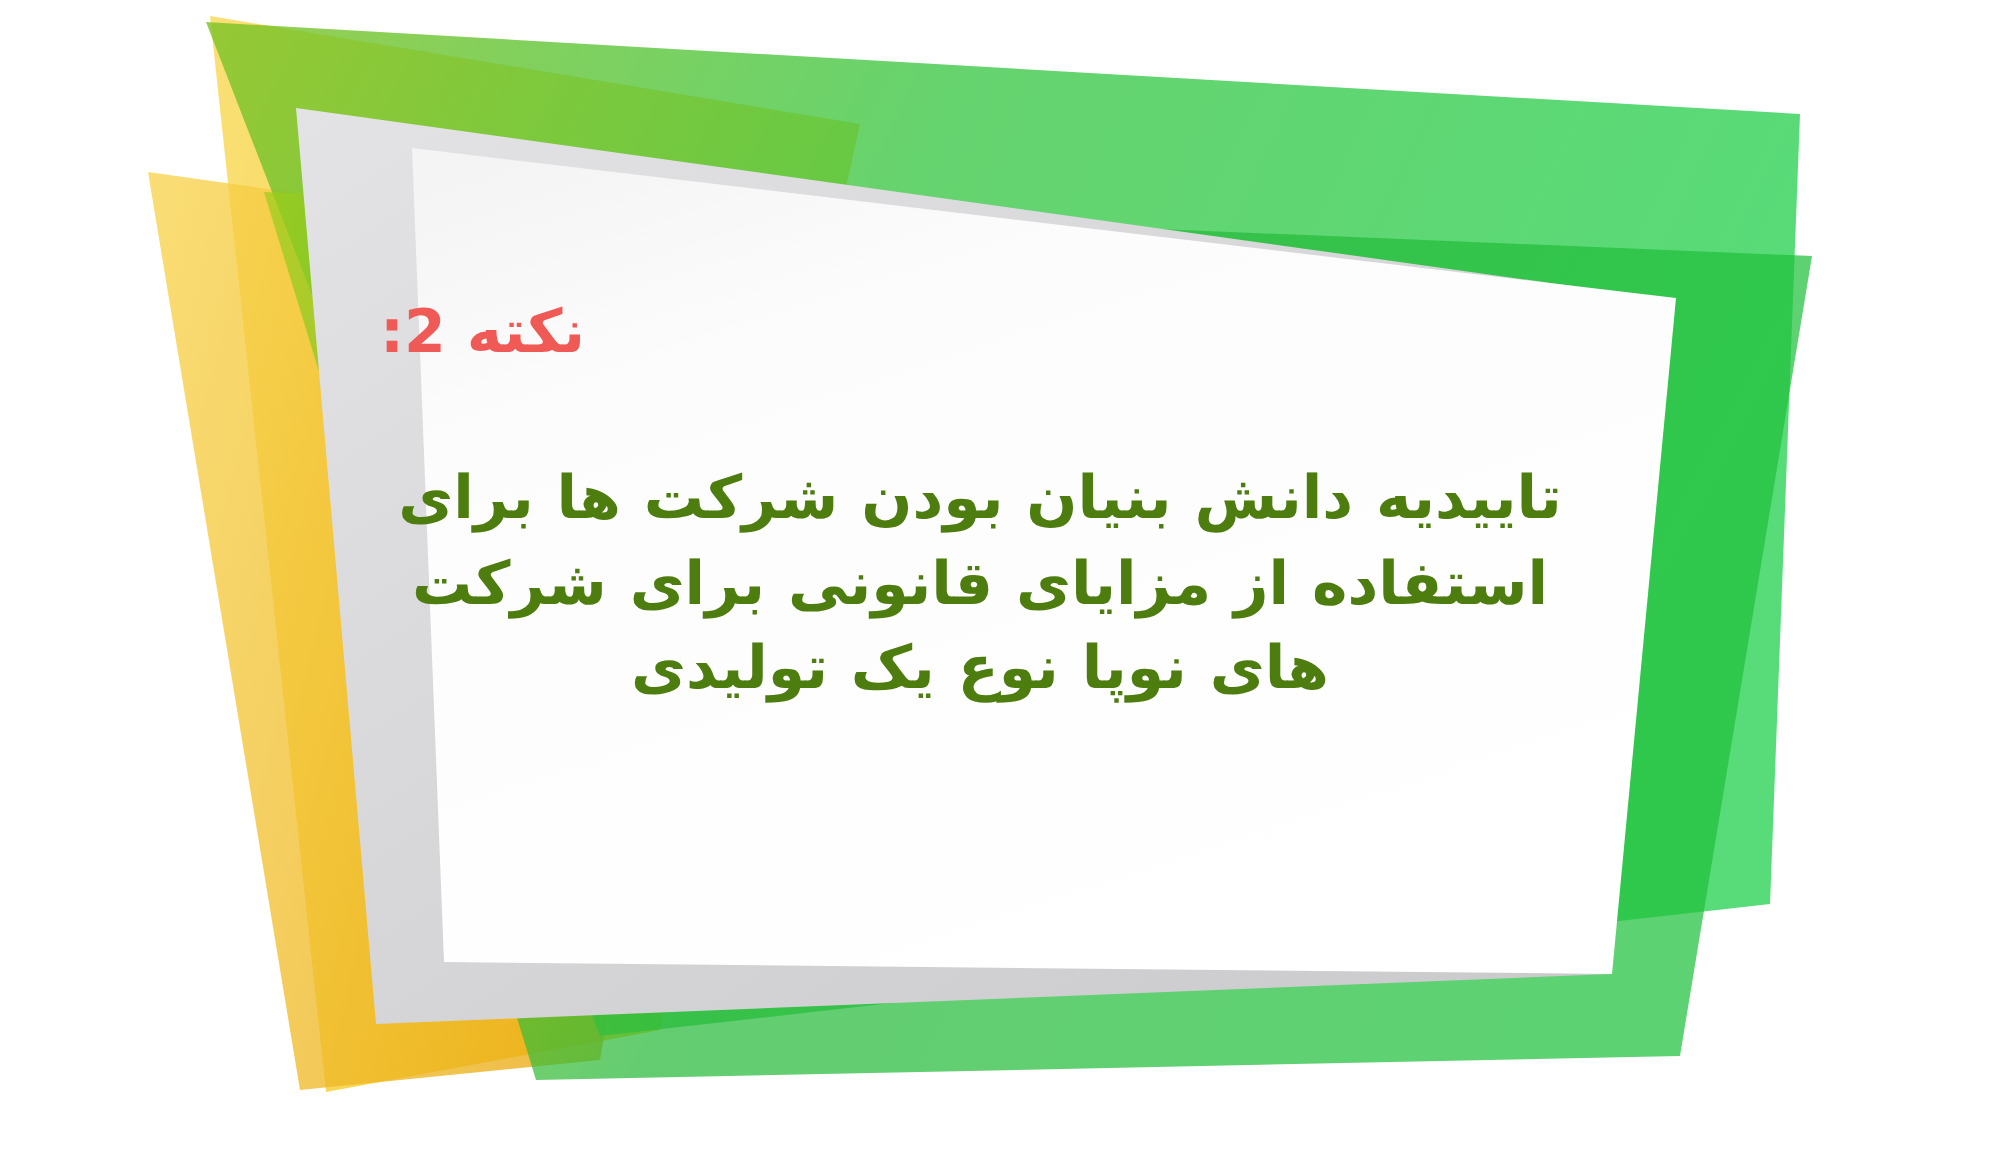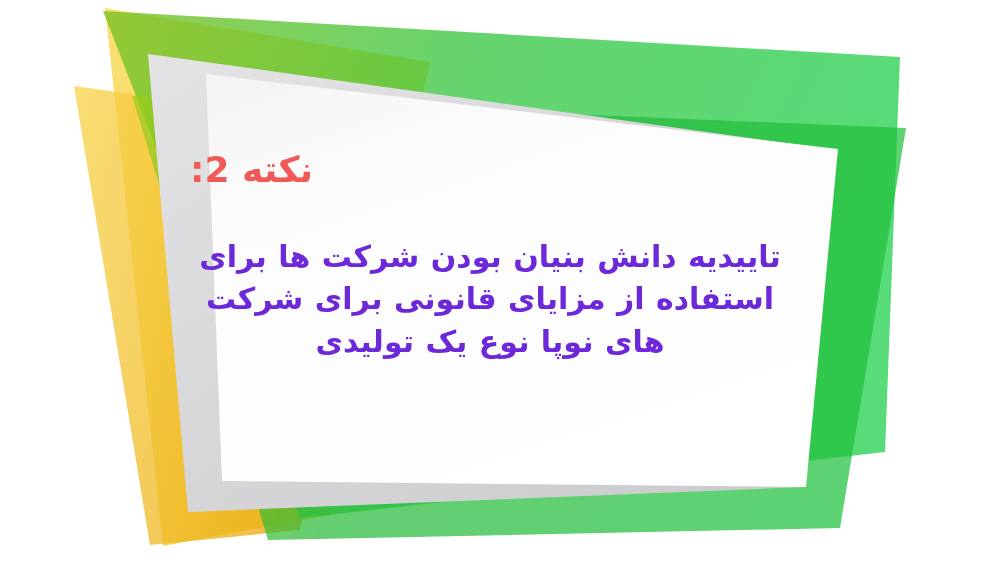--- a/index.html
+++ b/index.html
@@ -36,31 +36,31 @@
     display: flex;
     flex-direction: column;
     align-items: flex-end;
     justify-content: flex-start;
     text-align: right;
     direction: rtl;
     pointer-events: auto;
   }
   .heading {
     color: #f05a56;
-    font-size: 36px;
+    font-size: 30px;
     font-weight: 700;
     line-height: 1.1;
     margin: 0 18px 0 0;
     letter-spacing: 0;
     white-space: nowrap;
     direction: rtl;
     unicode-bidi: plaintext;
   }
   .body-text {
-    color: #6d28d9;
+    color: #4d7c0f;
     font-size: 30px;
     font-weight: 700;
     line-height: 1.42;
     margin: 46px 0 0 0;
     width: 600px;
     text-align: center;
     direction: rtl;
     unicode-bidi: plaintext;
     word-spacing: 1px;
   }

